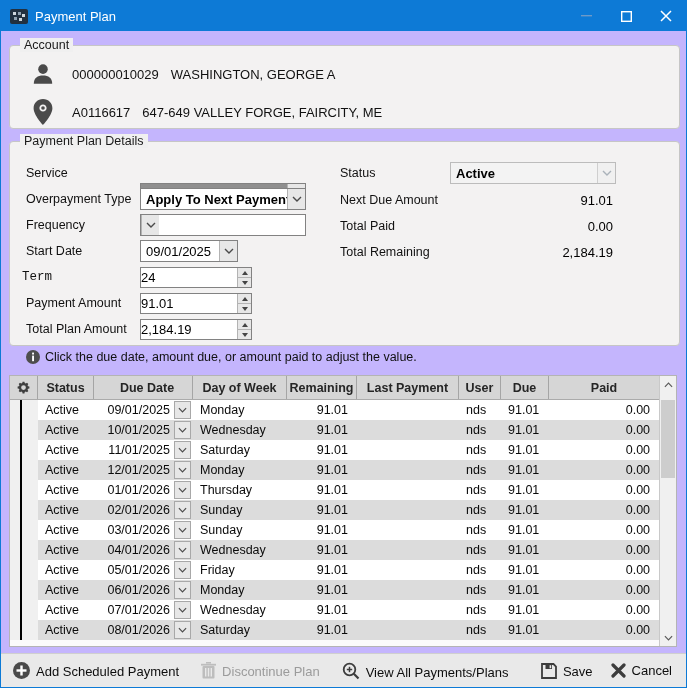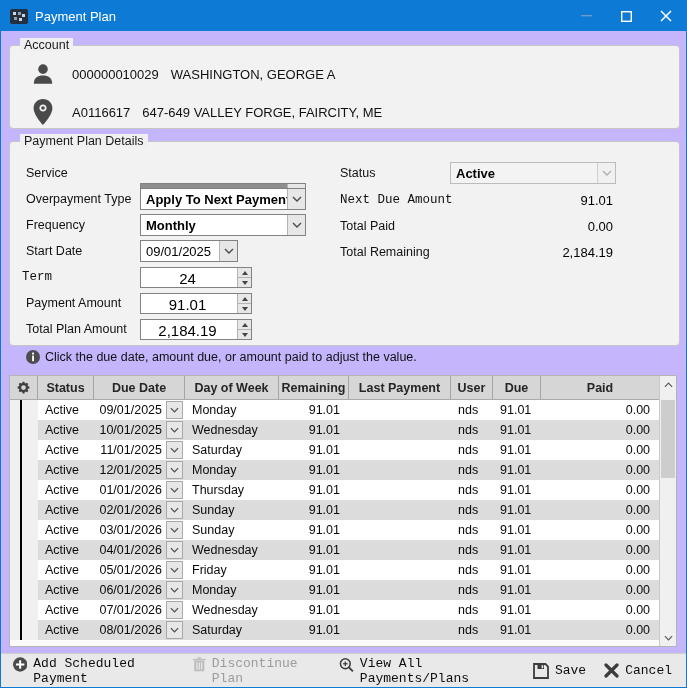--- a/index.html
+++ b/index.html
@@ -41,60 +41,60 @@
     display:flex; align-items:center; justify-content:center;
   }
   .combo.sel .cval { background:#8f8f8f; height:100%; display:flex; align-items:center; }
   .combo.disabled { background:#f3f3f3; border-color:#bcbcbc; }
   .combo.disabled .cbtn { background:#f0f0f0; border-left-color:#cfcfcf; }
   .combo.plain .cval { font-weight:normal; }
   .spin {
     position:absolute; height:21px; width:112px; border:1px solid #828282; background:#fff;
     display:flex; align-items:stretch;
   }
-  .spin .sval { flex:1; font-size:15px; color:#000; text-align:center; padding:2px 3px 0 0; }
+  .spin .sval { flex:1; font-size:13px; color:#000; text-align:left; padding:2px 3px 0 0; }
   .spin .sbtns { width:14px; display:flex; flex-direction:column; border-left:1px solid #b3b3b3; }
   .spin .sbtn { flex:1; background:#e7e7e7; display:flex; align-items:center; justify-content:center; cursor:pointer; }
   .spin .sbtn + .sbtn { border-top:1px solid #b3b3b3; }
   .tri-up { width:0; height:0; border-left:3px solid transparent; border-right:3px solid transparent; border-bottom:4px solid #444; }
   .tri-dn { width:0; height:0; border-left:3px solid transparent; border-right:3px solid transparent; border-top:4px solid #444; }
   .rval { position:absolute; font-size:13px; color:#000; right:66px; text-align:right; }
   
   .info-row { position:absolute; left:14px; top:349px; display:flex; align-items:center;padding-left:11px; }
   .info-row .txt { font-size:12.5px; color:#111; margin-left:5px; }
   
   .grid { position:absolute; left:8px; top:374px; width:668px; height:272px;
           border:1px solid #b4b4b4; background:#fbfbfb; display:flex; }
   .gcols { width:651px; display:flex; flex-direction:column; }
   .ghead { display:flex; height:24px; background:#d6d6d6; border-bottom:1px solid #ababab; }
   .hcell { font-size:12.5px; font-weight:bold; color:#262626; display:flex; align-items:center;
            justify-content:center; border-right:1px solid #a5a5a5; }
   .hcell:last-child { border-right:none; }
   .trow { display:flex; height:20px; background:#fff; font-size:12.5px; color:#0a0a0a; cursor:pointer; }
   .trow.alt { background:#dcdcdc; }
   .c { display:flex; align-items:center; overflow:hidden; white-space:nowrap; }
-  .w-ind{width:28px;} .w-status{width:56px;} .w-date{width:91px;} .w-day{width:94px;}
+  .w-ind{width:28px;} .w-status{width:56px;} .w-date{width:91px;margin-left:8px;} .w-day{width:94px;}
   .w-rem{width:70px;} .w-last{width:102px;} .w-user{width:42px;} .w-due{width:48px;} .w-paid{flex:1;}
   .c.w-ind { background:#f0f0f0; position:relative; }
   .c.w-ind::before { content:""; position:absolute; left:10px; top:0; bottom:0; width:2px; background:#000; }
   .ghead .w-ind { background:#d6d6d6; }
   .c.w-status,.c.w-day,.c.w-user,.c.w-due { padding-left:7px; }
   .c.w-rem,.c.w-paid { justify-content:flex-end; padding-right:9px; }
   .c.w-date { justify-content:flex-end; }
   .date-btn { width:17px; height:18px; margin:0 2px 0 4px; background:#e7e7e7; border:1px solid #a8a8a8;
               display:flex; align-items:center; justify-content:center; cursor:pointer; }
   
   .vscroll { width:17px; background:#f0f0f0; border-left:1px solid #c9c9c9; position:relative; }
   .sb-btn { position:absolute; left:0; width:16px; height:17px; display:flex; align-items:center; justify-content:center; cursor:pointer; }
   .sb-up { top:0; } .sb-dn { bottom:0; }
   .sb-thumb { position:absolute; left:1px; top:24px; width:14px; height:78px; background:#cdcdcd; cursor:pointer; }
   
   .toolbar { position:absolute; left:0; right:0; bottom:0; height:34px; background:#e9e9e9;
              border-top:1px solid #cfcfcf; display:flex; align-items:center; padding:0 12px; font-size:13px; }
-  .tbtn { display:flex; align-items:flex-start; gap:6px; color:#0d0d0d; cursor:pointer; margin-right:22px;font-family:Liberation Mono, monospace; }
+  .tbtn { display:flex; align-items:flex-end; gap:6px; color:#0d0d0d; cursor:pointer; margin-right:22px; }
   .tbtn.disabled { color:#9b9b9b; cursor:default; }
   .tbtn-right { margin-left:auto; margin-right:0; }
   .tbtn.cancel { margin-left:18px; margin-right:2px; }
 </style>
 </head>
 <body>
 
 <div class="window">
 
   <div class="titlebar">
@@ -171,21 +171,20 @@
     </div>
     <div class="combo" style="left:130px; top:46px; width:166px;">
       <span class="cval">Apply To Next Payment</span>
       <span class="cbtn">
           <svg width="10" height="6" viewBox="0 0 10 6">
             <path d="M1 1 L5 5 L9 1" fill="none" stroke="#4a4a4a" stroke-width="1.4"></path>
           </svg>
         </span>
     </div>
     <div class="combo" style="left:130px; top:72px; width:166px;">
-      <span class="cval">Monthly</span>
       <span class="cbtn">
           <svg width="10" height="6" viewBox="0 0 10 6">
             <path d="M1 1 L5 5 L9 1" fill="none" stroke="#4a4a4a" stroke-width="1.4"></path>
           </svg>
         </span>
     </div>
     <div class="combo plain" style="left:130px; top:98px; width:98px;">
       <span class="cval">09/01/2025</span>
       <span class="cbtn">
           <svg width="10" height="6" viewBox="0 0 10 6">
@@ -222,21 +221,21 @@
           <span class="sbtn">
             <span class="tri-up"></span>
           </span>
           <span class="sbtn">
             <span class="tri-dn"></span>
           </span>
         </span>
     </div>
 
     <span class="flabel" style="left:330px; top:24px;">Status</span>
-    <span class="flabel" style="left:330px; top:51px;font-family:Liberation Mono, monospace;">Next Due Amount</span>
+    <span class="flabel" style="left:330px; top:51px;">Next Due Amount</span>
     <span class="flabel" style="left:330px; top:77px;">Total Paid</span>
     <span class="flabel" style="left:330px; top:103px;">Total Remaining</span>
 
     <div class="combo disabled" style="left:440px; top:20px; width:166px;">
       <span class="cval">Active</span>
       <span class="cbtn">
           <svg width="10" height="6" viewBox="0 0 10 6">
             <path d="M1 1 L5 5 L9 1" fill="none" stroke="#aab2ba" stroke-width="1.4"></path>
           </svg>
         </span>

